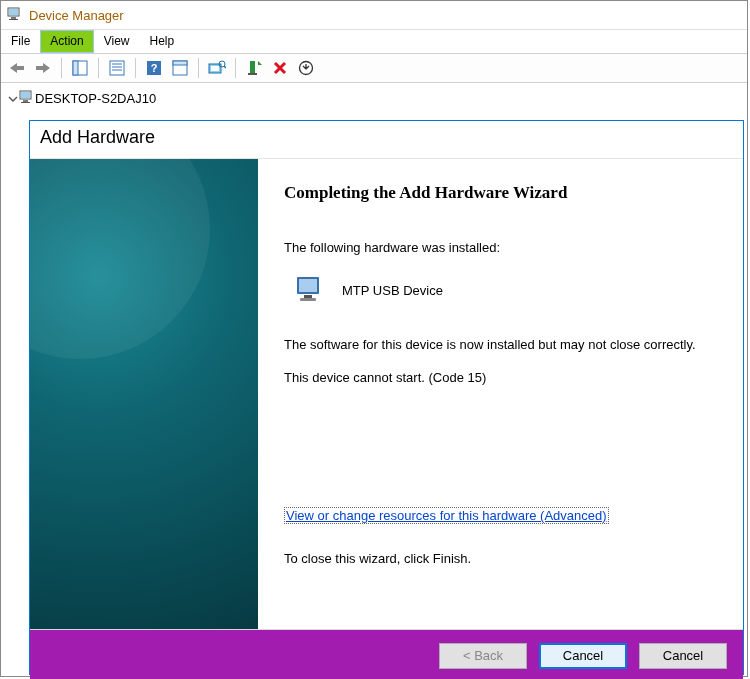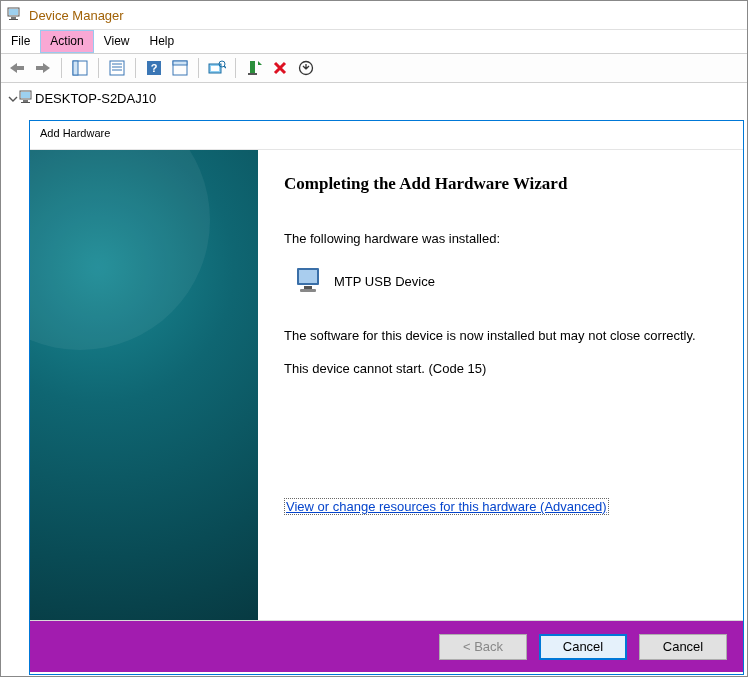--- a/index.html
+++ b/index.html
@@ -36,21 +36,21 @@
     border-top: 1px solid #e0e0e0;
   }
   .dm-menu .item {
     padding: 4px 10px;
     font-size: 12px;
     color: #000;
     cursor: default;
     text-align: center;
   }
   .dm-menu .item.active {
-    background: #f9a8d4;
+    background: #84cc16;
     border: 1px solid #99c9ef;
     padding: 3px 9px;
   }
   .dm-toolbar {
     height: 30px;
     border-top: 1px solid #d0d0d0;
     border-bottom: 1px solid #d0d0d0;
     display: flex;
     align-items: center;
     padding: 0 4px;
@@ -78,21 +78,21 @@
     left: 29px;
     top: 120px;
     width: 715px;
     height: 555px;
     background: #fff;
     border: 1px solid #0078d7;
     box-shadow: 0 0 0 1px #fff inset;
   }
   .wiz-title {
     padding: 6px 10px 10px 10px;
-    font-size: 11px;
+    font-size: 18px;
     color: #000;
     border-bottom: 1px solid #e5e5e5;
   }
   .wiz-body {
     display:flex;
     height: 470px;
   }
   .wiz-side {
     width: 228px;
     background: radial-gradient(circle at 30% 25%, #1a8a95 0%, #0f6672 35%, #094b55 75%, #073a42 100%);
@@ -114,21 +114,21 @@
     font-size: 13px;
     position:relative;
   }
   .wiz-heading {
     font-size: 17px;
     font-weight: 700;
     margin: 6px 0 36px 0;
     font-family: Liberation Serif, serif;
   }
   .hw-row {
-    display:flex; align-items:center; gap:8px; margin: 10px 0 28px 10px;
+    display:flex; align-items:center; gap:16px; margin: 10px 0 28px 10px;
   }
   .link {
     color:#0645cc;
     text-decoration: underline;
     border:1px dotted #666;
     padding:0 1px;
     cursor:pointer;
     display:inline-block;
   }
   .wiz-footer {
@@ -290,20 +290,21 @@
             <rect x="6" y="25" width="16" height="3" rx="1" fill="#888"></rect>
           </svg>
         </span>
         <span>MTP USB Device</span>
       </div>
       <p class="para">The software for this device is now installed but may not close correctly.</p>
       <p class="para" style="margin-bottom:120px">This device cannot start. (Code 15)</p>
       <div style="margin-bottom:26px">
         <a class="link">View or change resources for this hardware (Advanced)</a>
       </div>
+      <p class="para">To close this wizard, click Finish.</p>
     </div>
   </div>
   <div class="wiz-footer">
     <button class="btn disabled">&lt; Back</button>
     <button class="btn default">Cancel</button>
     <button class="btn">Cancel</button>
   </div>
 </div>
 
 </body></html>

